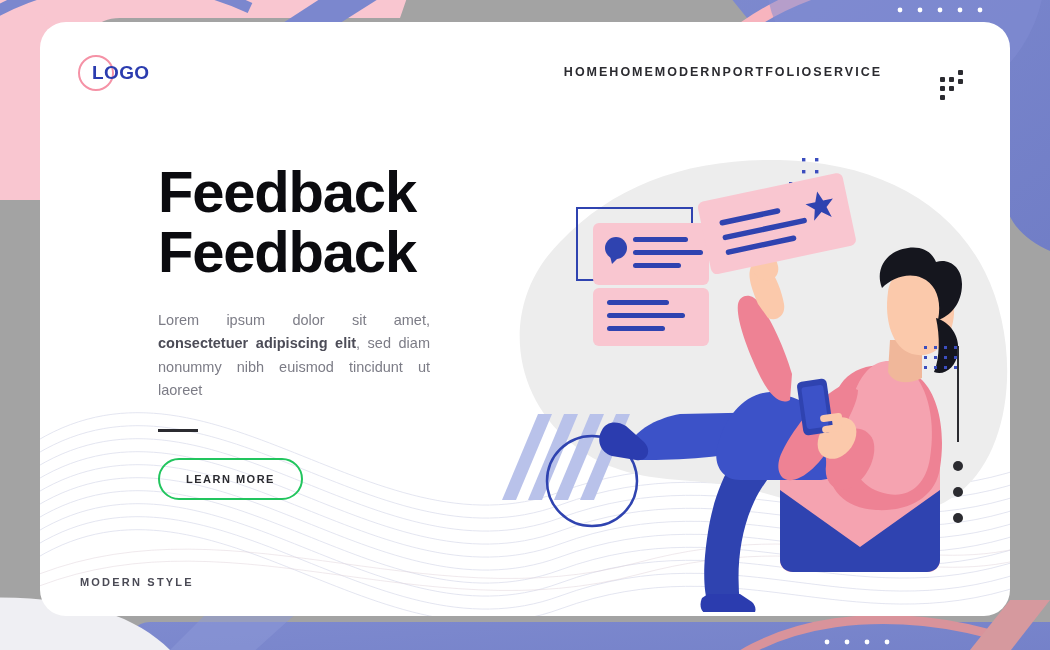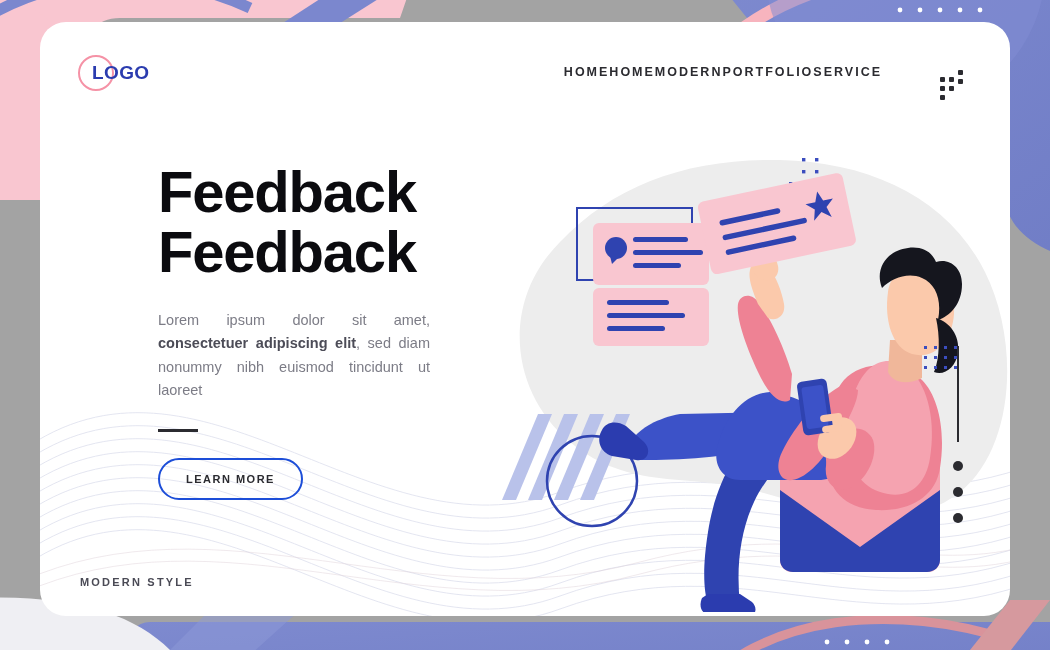--- a/index.html
+++ b/index.html
@@ -99,21 +99,21 @@
   .lede b { color: #4C4C57; font-weight: 700; margin-top: 44px; }
   .rule {
     margin-top: 26px;
     width: 40px; height: 3.5px;
     background: #2B2B30;
   }
   .cta {
     margin-top: 26px;
     display: inline-block;
     padding: 13px 26px;
-    border: 2px solid #1d4ed8;
+    border: 2px solid #22c55e;
     border-radius: 40px;
     font-size: 11px;
     font-weight: 700;
     letter-spacing: 1.5px;
     color: #2B2B30;
     background: transparent;
     cursor: pointer;
   }
   .tagline {
     position: absolute;

